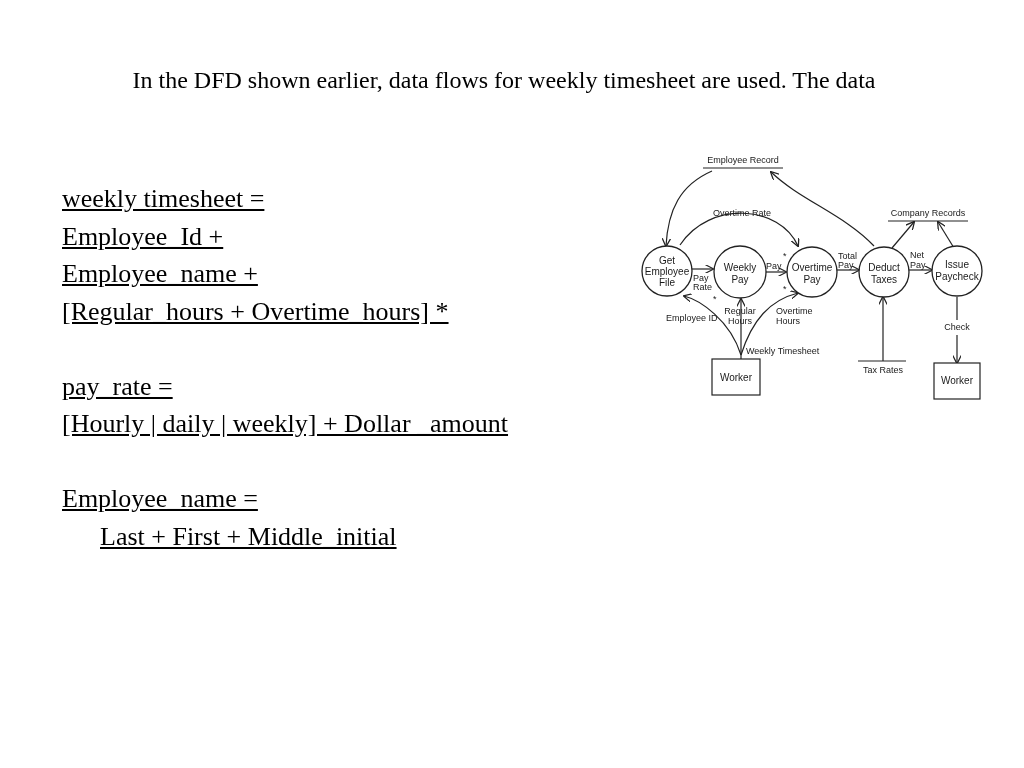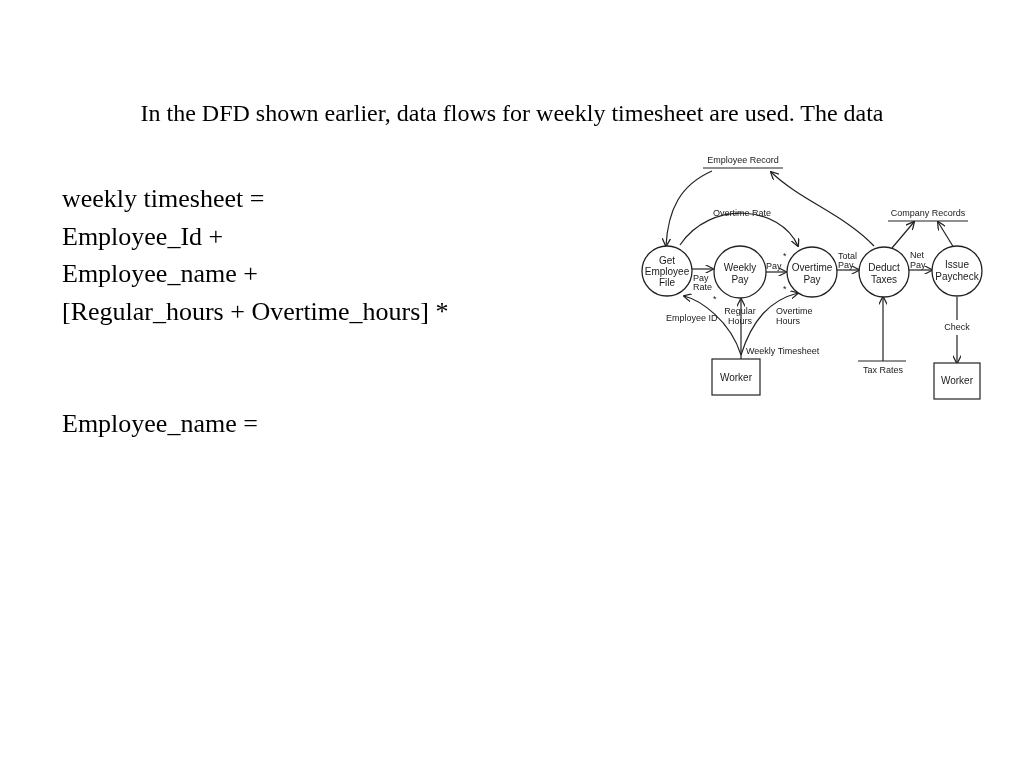--- a/index.html
+++ b/index.html
@@ -10,39 +10,39 @@
     body {
       width: 1024px;
       height: 768px;
       position: relative;
       overflow: hidden;
       font-family: "Liberation Serif", "DejaVu Serif", serif;
       color: #000000;
     }
     .intro {
       position: absolute;
-      left: 40px;
+      left: 32px;
       top: 64px;
       width: 944px;
       text-align: center;
       font-size: 24px;
       line-height: 33px;
-      margin-top: 33px;
     }
     .dict {
       position: absolute;
       left: 62px;
       top: 180px;
       font-size: 26px;
       line-height: 37.5px;
     }
     .dict .line {
       display: block;
       white-space: pre;
       height: 37.5px;
+      text-decoration: underline;
     }
     .dict .line.indent {
       padding-left: 38px;
     }
     .dfd {
       position: absolute;
       left: 630px;
       top: 145px;
       width: 360px;
       height: 265px;
@@ -72,22 +72,25 @@
 <div class="intro">
   <div>In the DFD shown earlier, data flows for weekly timesheet are used. The data</div>
 </div>
 
 <div class="dict">
   <span class="line">weekly timesheet =</span>
   <span class="line">Employee_Id +</span>
   <span class="line">Employee_name +</span>
   <span class="line">[Regular_hours + Overtime_hours] *</span>
   <span class="line"></span>
+  <span class="line">pay_rate =</span>
+  <span class="line">[Hourly | daily | weekly] + Dollar _amount</span>
   <span class="line"></span>
   <span class="line">Employee_name =</span>
+  <span class="line indent">Last + First + Middle_initial</span>
   <span class="line"></span>
 </div>
 
 <svg class="dfd" viewBox="630 145 360 265" xmlns="http://www.w3.org/2000/svg">
   <defs>
     <marker id="arr" viewBox="0 0 10 10" refX="9" refY="5" markerWidth="7" markerHeight="7" orient="auto-start-reverse">
       <path d="M0,0 L10,5 L0,10" fill="none" stroke="#222" stroke-width="1.5"></path>
     </marker>
   </defs>
 

